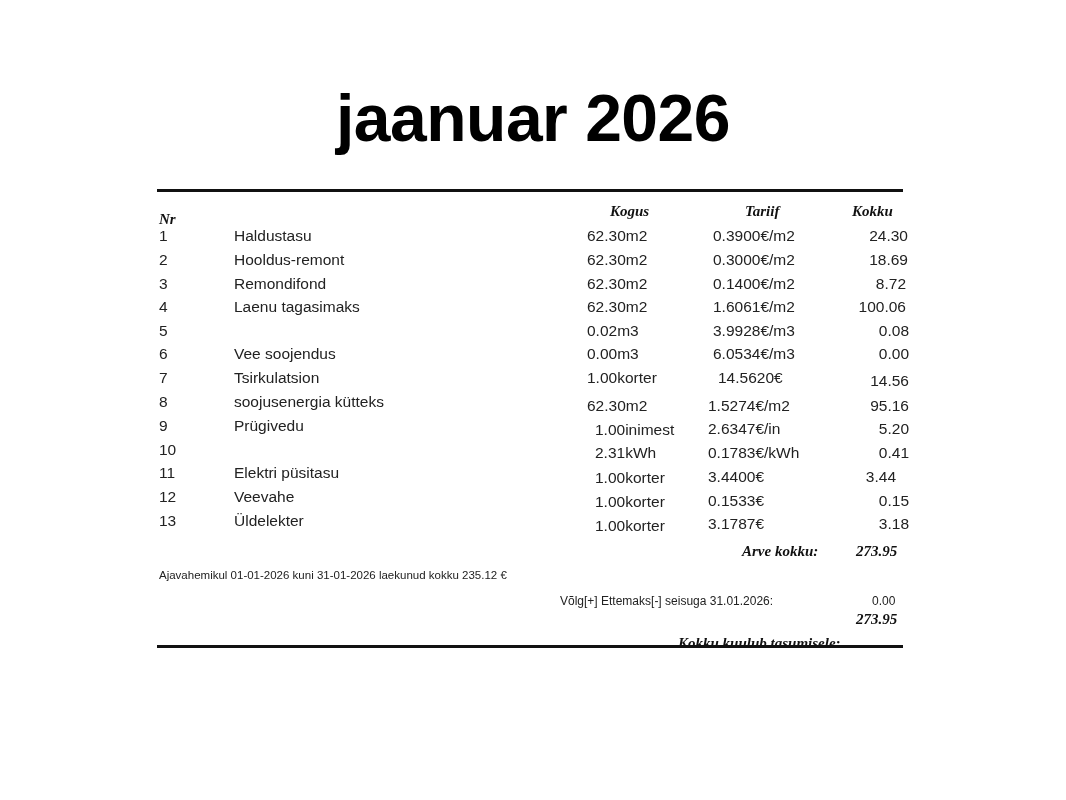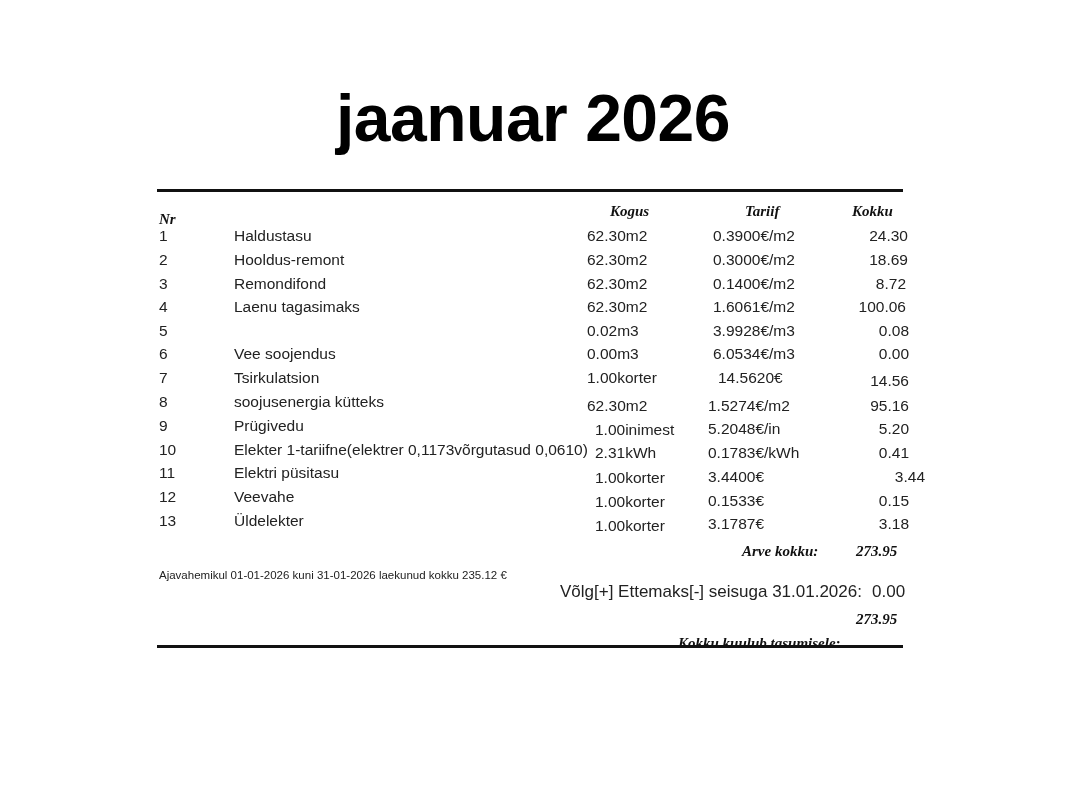--- a/index.html
+++ b/index.html
@@ -78,22 +78,22 @@
       position: absolute;
       font-family: "Liberation Serif", serif;
       font-style: italic;
       font-weight: bold;
       font-size: 15px;
       color: #111;
       white-space: nowrap;
     }
     .debt-line {
       position: absolute;
-      top: 582px;
-      font-size: 17px;
+      top: 594px;
+      font-size: 12px;
       color: #222;
       white-space: nowrap;
     }
   </style>
 </head>
 <body>
 
 <div class="title">jaanuar 2026</div>
 
 <div class="rule top"></div>
@@ -155,36 +155,35 @@
   <span class="c-nr">8</span>
   <span class="c-name">soojusenergia kütteks</span>
   <span class="c-kogus" style="top:4px;">62.30m2</span>
   <span class="c-tariif" style="left:708px; top:4px;">1.5274€/m2</span>
   <span class="c-kokku" style="right:157px; top:4px;">95.16</span>
 </div>
 <div class="row" style="top:415px;">
   <span class="c-nr">9</span>
   <span class="c-name">Prügivedu</span>
   <span class="c-kogus" style="left:595px; top:4px;">1.00inimest</span>
-  <span class="c-tariif" style="left:708px; top:3px;">5.2048€/in</span>
+  <span class="c-tariif" style="left:708px; top:3px;">2.6347€/in</span>
   <span class="c-kokku" style="right:157px; top:3px;margin-left:48px;">5.20</span>
 </div>
 <div class="row" style="top:439px;">
   <span class="c-nr">10</span>
-  <span class="c-name">Elekter 1-tariifne(elektrer 0,1173võrgutasud 0,0610)</span>
   <span class="c-kogus" style="left:595px; top:3px;">2.31kWh</span>
   <span class="c-tariif" style="left:708px; top:3px;">0.1783€/kWh</span>
   <span class="c-kokku" style="right:157px; top:3px;">0.41</span>
 </div>
 <div class="row" style="top:462px;">
   <span class="c-nr">11</span>
   <span class="c-name">Elektri püsitasu</span>
   <span class="c-kogus" style="left:595px; top:5px;">1.00korter</span>
   <span class="c-tariif" style="left:708px; top:4px;text-align:center;">3.4400€</span>
-  <span class="c-kokku" style="right:141px; top:4px;">3.44</span>
+  <span class="c-kokku" style="right:170px; top:4px;">3.44</span>
 </div>
 <div class="row" style="top:486px;">
   <span class="c-nr">12</span>
   <span class="c-name">Veevahe</span>
   <span class="c-kogus" style="left:595px; top:5px;">1.00korter</span>
   <span class="c-tariif" style="left:708px; top:4px;">0.1533€</span>
   <span class="c-kokku" style="right:157px; top:4px;">0.15</span>
 </div>
 <div class="row" style="top:510px;">
   <span class="c-nr">13</span>

